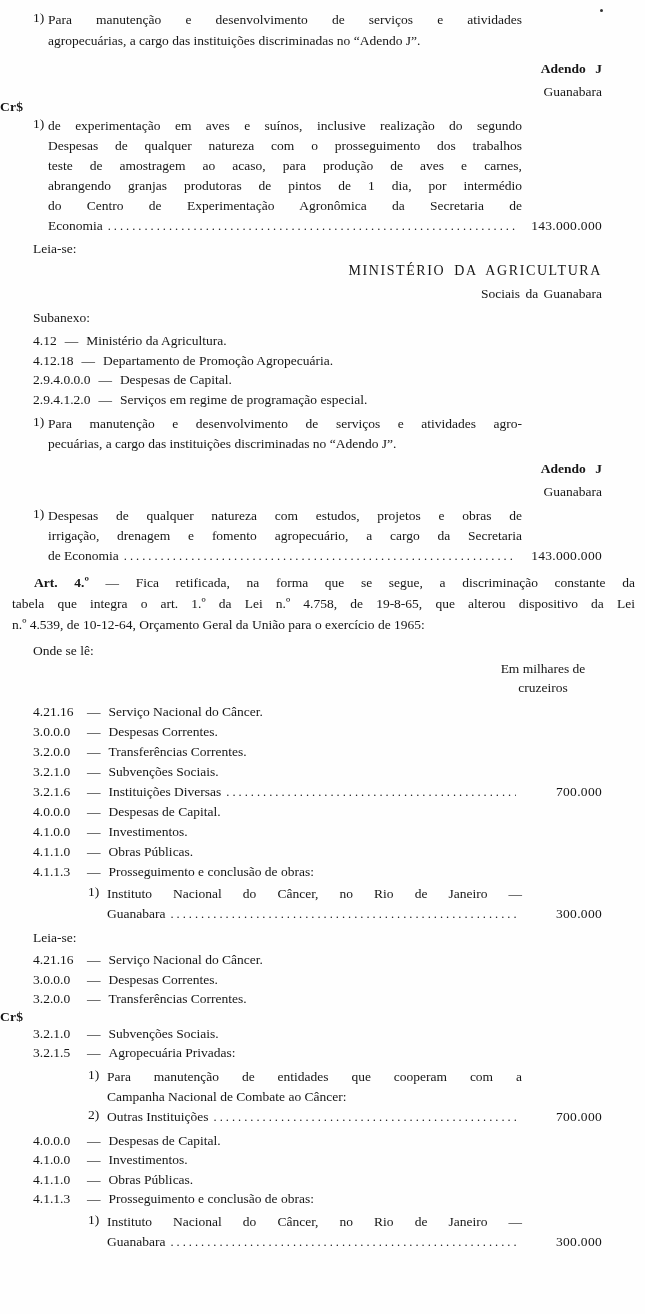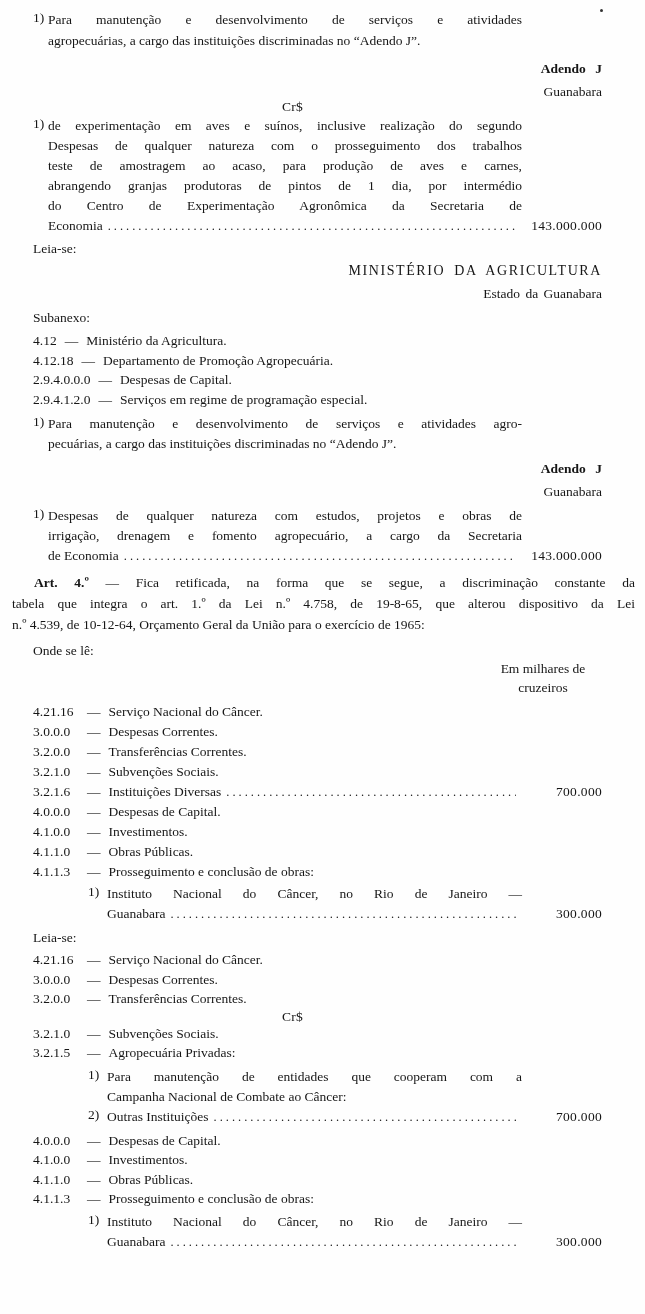--- a/index.html
+++ b/index.html
@@ -41,21 +41,21 @@
   .codeline .code{min-width:46px;flex:none;}
   .codeline.natural .code{min-width:0;}
   .codeline .dashsep{padding:0 8px;flex:none;}
   .codeline .clabel{flex:none;max-width:380px;}
   .cl19 .codeline{line-height:19.5px;}
 
   .center{text-align:right;margin-left:33px;margin-right:43px;line-height:15px;}
   .h-adendo{font-weight:700;word-spacing:6px;}
   .ministry{letter-spacing:1.6px;word-spacing:4px;font-size:14px;}
   .estado{word-spacing:2px;}
-  .crline{text-align:center;margin-right:60px;font-weight:400;line-height:15px;letter-spacing:.3px;}
+  .crline{text-align:left;margin-right:60px;font-weight:700;line-height:15px;letter-spacing:.3px;}
   .plain-label{margin-left:33px;line-height:15px;}
 
   .milhares{width:124px;margin-left:auto;margin-right:40px;text-align:center;line-height:18.5px;}
 
   .art{margin-left:12px;margin-right:10px;line-height:21px;}
   .art .jline{text-align:justify;text-align-last:justify;}
   .art .indent{padding-left:22px;}
   .art b{font-weight:700;}
 
   .mt2{margin-top:2px;}.mt3{margin-top:3px;}.mt4{margin-top:4px;}
@@ -94,21 +94,21 @@
         <span>Economia</span>
         <span class="dots"></span>
         <span class="amount">143.000.000</span>
       </div>
     </div>
   </div>
 
   <div class="plain-label mt5">Leia-se:</div>
 
   <div class="center ministry mt7">MINISTÉRIO DA AGRICULTURA</div>
-  <div class="center estado mt8">Estado da Guanabara</div>
+  <div class="center estado mt8">Sociais da Guanabara</div>
 
   <div class="plain-label mt9">Subanexo:</div>
 
   <div class="mt6 cl19">
     <div class="codeline natural">
       <span class="code">4.12</span>
         <span class="dashsep">—</span>
         <span class="clabel">Ministério da Agricultura.</span>
     </div>
     <div class="codeline natural">

